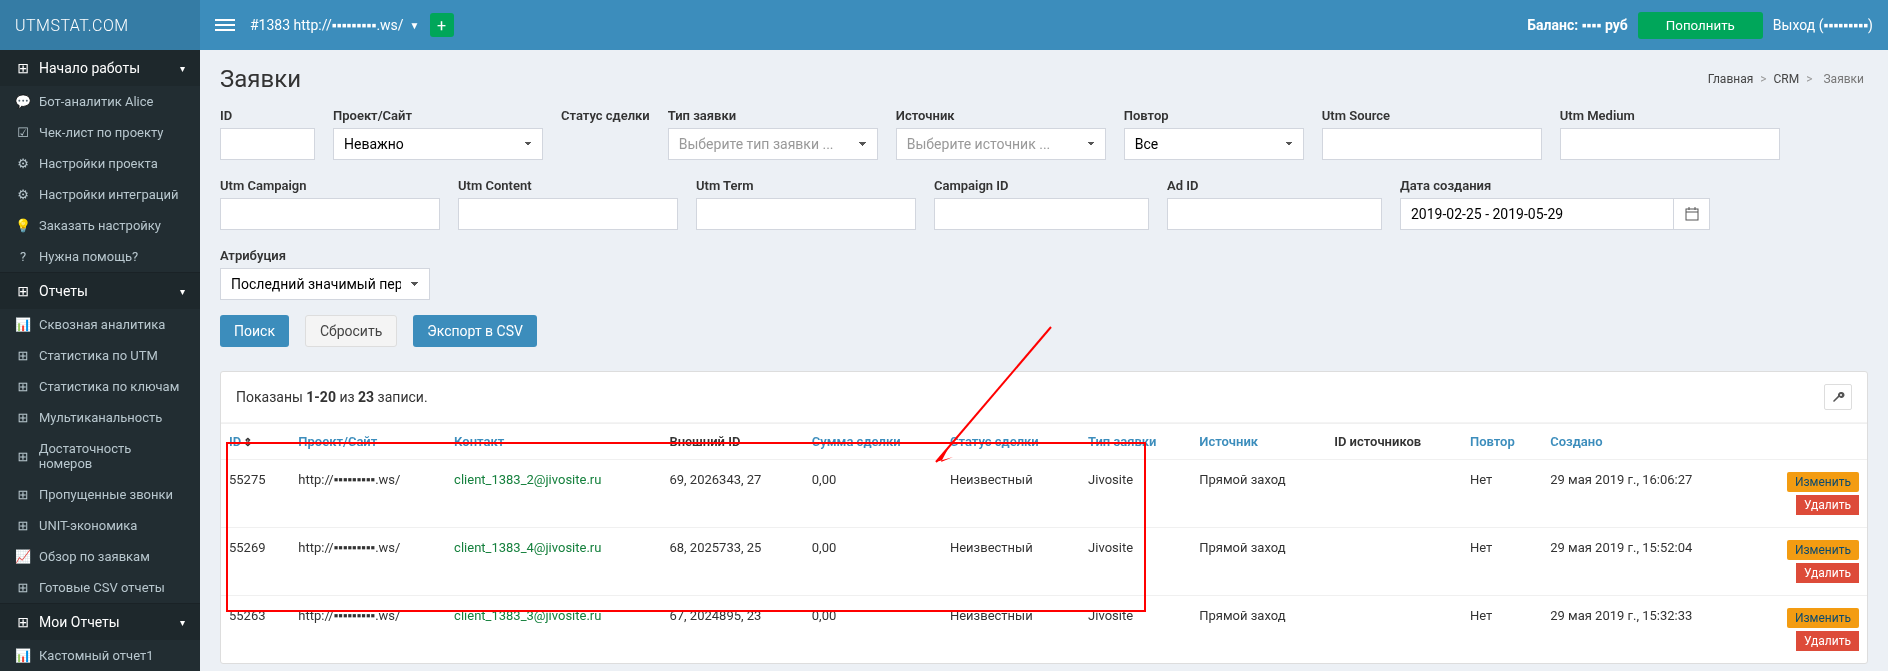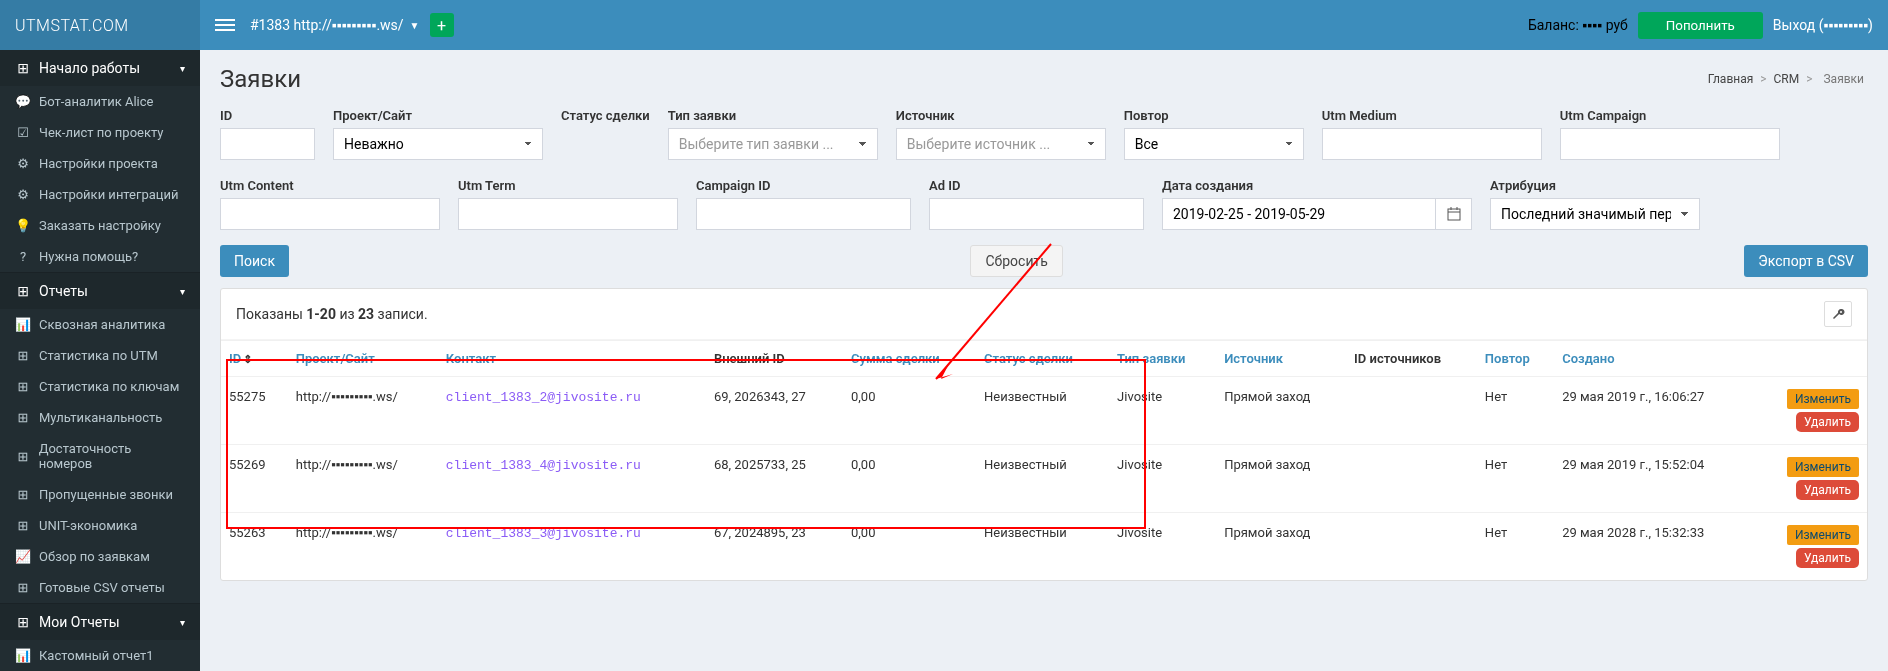--- a/index.html
+++ b/index.html
@@ -9,21 +9,21 @@
 
 .top-header { background: #3c8dbc; color: #fff; height: 50px; display: flex; align-items: center; }
 .logo { width: 200px; background: #357ca5; height: 58px; display: flex; align-items: center; padding-left: 15px; font-size: 16px; font-weight: 300; letter-spacing: 0.5px; text-align: center; }
 .header-content { flex: 1; display: flex; align-items: center; padding: 0 15px; }
 .hamburger { width: 20px; margin-right: 15px; cursor: pointer; }
 .hamburger-line { height: 2px; background: #fff; margin: 3px 0; }
 .site-badge { display: inline-flex; align-items: center; }
 .site-name { font-size: 14px; color: #fff; }
 .plus-btn { background: #00a65a; color: #fff; border: none; width: 24px; height: 24px; border-radius: 3px; font-size: 16px; margin-left: 10px; cursor: pointer; }
 .header-right { margin-left: auto; display: flex; align-items: center; gap: 10px; }
-.balance { color: #000000; }
+.balance { color: #ffffff; font-weight: bold; }
 .refill-btn { background: #00a65a; color: #fff; border: none; padding: 6px 28px; border-radius: 3px; cursor: pointer; }
 .logout { color: #fff; cursor: pointer; }
 
 
 .main-container { display: flex; }
 .sidebar { width: 200px; background: #222d32; color: #b8c7ce; min-height: calc(100vh - 50px); }
 .sidebar-section { border-bottom: 1px solid #1a2226; }
 .sidebar-header { padding: 10px 15px; color: #fff; font-size: 14px; display: flex; align-items: center; gap: 8px; cursor: pointer; background: #1e282c; }
 .sidebar-header .chevron { margin-left: auto; font-size: 10px; }
 .sidebar-item { padding: 8px 15px 8px 15px; display: flex; align-items: center; gap: 8px; cursor: pointer; font-size: 13px; }
@@ -56,42 +56,42 @@
 .w-ad { width: 215px; }
 .w-phrase { width: 195px; }
 .w-date { width: 310px; }
 .w-attr { width: 210px; }
 
 .date-wrap { display: flex; }
 .date-wrap .filter-input { flex: 1; }
 .date-icon { border: 1px solid #d2d6de; border-left: none; background: #fff; width: 36px; display: flex; align-items: center; justify-content: center; cursor: pointer; }
 
 
-.action-buttons { display: flex; gap: 16px; margin-bottom: 11px; justify-content: space-between; }
+.action-buttons { display: flex; gap: 16px; margin-bottom: 24px; }
 .btn { border: none; padding: 7px 14px; font-size: 14px; border-radius: 3px; cursor: pointer; }
 .btn-primary { background: #3c8dbc; color: #fff; }
 .btn-default { background: #f4f4f4; color: #444; border: 1px solid #ddd; }
 
 
 .panel { background: #fff; border: 1px solid #ddd; border-radius: 3px; position: relative; }
 .panel-head { padding: 12px 15px; border-bottom: 1px solid #f4f4f4; display: flex; align-items: center; gap: 14px; }
 .panel-head-text { font-size: 14px; }
 .panel-tool { margin-left: auto; border: 1px solid #ddd; background: #fff; width: 28px; height: 26px; border-radius: 2px; cursor: pointer; display: flex; align-items: center; justify-content: center; }
 
 
 .data-table { width: 100%; border-collapse: collapse; }
 .data-table th { text-align: left; padding: 10px 8px; font-size: 13px; font-weight: 600; border-top: 1px solid #f0f0f0; }
 .data-table th a { color: #3c8dbc; }
 .data-table th.static { color: #333; }
 .data-table td { padding: 12px 8px; border-top: 1px solid #f0f0f0; font-size: 13px; vertical-align: top; }
-.data-table td a { color: #8b5cf6; font-family: Liberation Mono, monospace; }
+.data-table td a { color: #15803d; }
 .sort-icon { font-size: 11px; margin-left: 2px; }
 .row-actions { text-align: right; }
 .btn-warn { background: #f39c12; color: #0c4a6e; font-size: 12px; padding: 3px 8px; border-radius: 2px; display: inline-block; margin-bottom: 3px; }
-.btn-danger { background: #dd4b39; color: #fff; font-size: 12px; padding: 3px 8px; border-radius: 5px; display: inline-block; }
+.btn-danger { background: #dd4b39; color: #fff; font-size: 12px; padding: 3px 8px; border-radius: 0; display: inline-block; }
 
 
 .annot-box { position: absolute; border: 2px solid #ff0000; pointer-events: none; }
 .annot-arrow { position: absolute; pointer-events: none; }
 </style>
 </head>
 <body>
 
 <div class="top-header">
   <div class="logo">UTMSTAT.COM</div>
@@ -243,20 +243,24 @@
         </div>
       <div class="filter-group">
           <label class="filter-label">Источник</label>
           <select class="filter-select w-source placeholder-select"><option>Выберите источник ...</option></select>
         </div>
       <div class="filter-group">
           <label class="filter-label">Повтор</label>
           <select class="filter-select w-repeat"><option>Все</option></select>
         </div>
 
+      <div class="filter-group">
+          <label class="filter-label">Utm Source</label>
+          <input class="filter-input w-utm" style="">
+        </div>
       <div class="filter-group">
           <label class="filter-label">Utm Medium</label>
           <input class="filter-input w-utm" style="">
         </div>
       <div class="filter-group">
           <label class="filter-label">Utm Campaign</label>
           <input class="filter-input w-utm" style="">
         </div>
       <div class="filter-group">
           <label class="filter-label">Utm Content</label>
@@ -363,21 +367,21 @@
               <td>55263</td>
               <td>http://▪▪▪▪▪▪▪▪▪.ws/</td>
               <td><a href="#">client_1383_3@jivosite.ru</a></td>
               <td>67, 2024895, 23</td>
               <td>0,00</td>
               <td>Неизвестный</td>
               <td>Jivosite</td>
               <td>Прямой заход</td>
               <td></td>
               <td>Нет</td>
-              <td>29 мая 2028 г., 15:32:33</td>
+              <td>29 мая 2019 г., 15:32:33</td>
               <td class="row-actions"><span class="btn-warn">Изменить</span><br><span class="btn-danger">Удалить</span></td>
             </tr>
           </tbody>
       </table>
 
       <div class="annot-box" style="left:5px; top:70px; width:920px; height:170px;"></div>
       <svg class="annot-arrow" style="left:700px; top:-50px;" width="150" height="160">
         <line x1="130" y1="5" x2="15" y2="140" stroke="#ff0000" stroke-width="2"></line>
         <polygon points="15,140 28,125 20,140 32,135" fill="#ff0000"></polygon>
       </svg>

